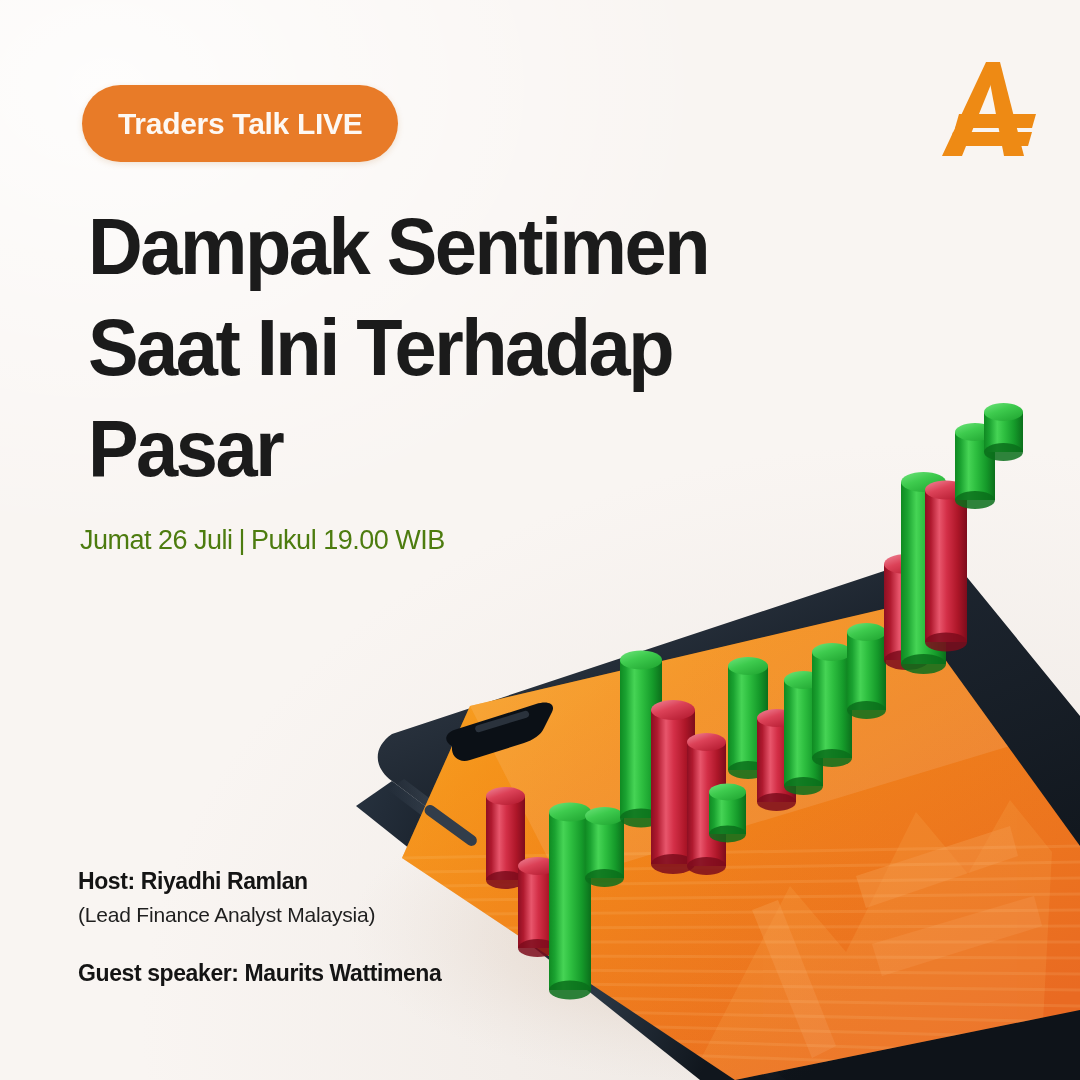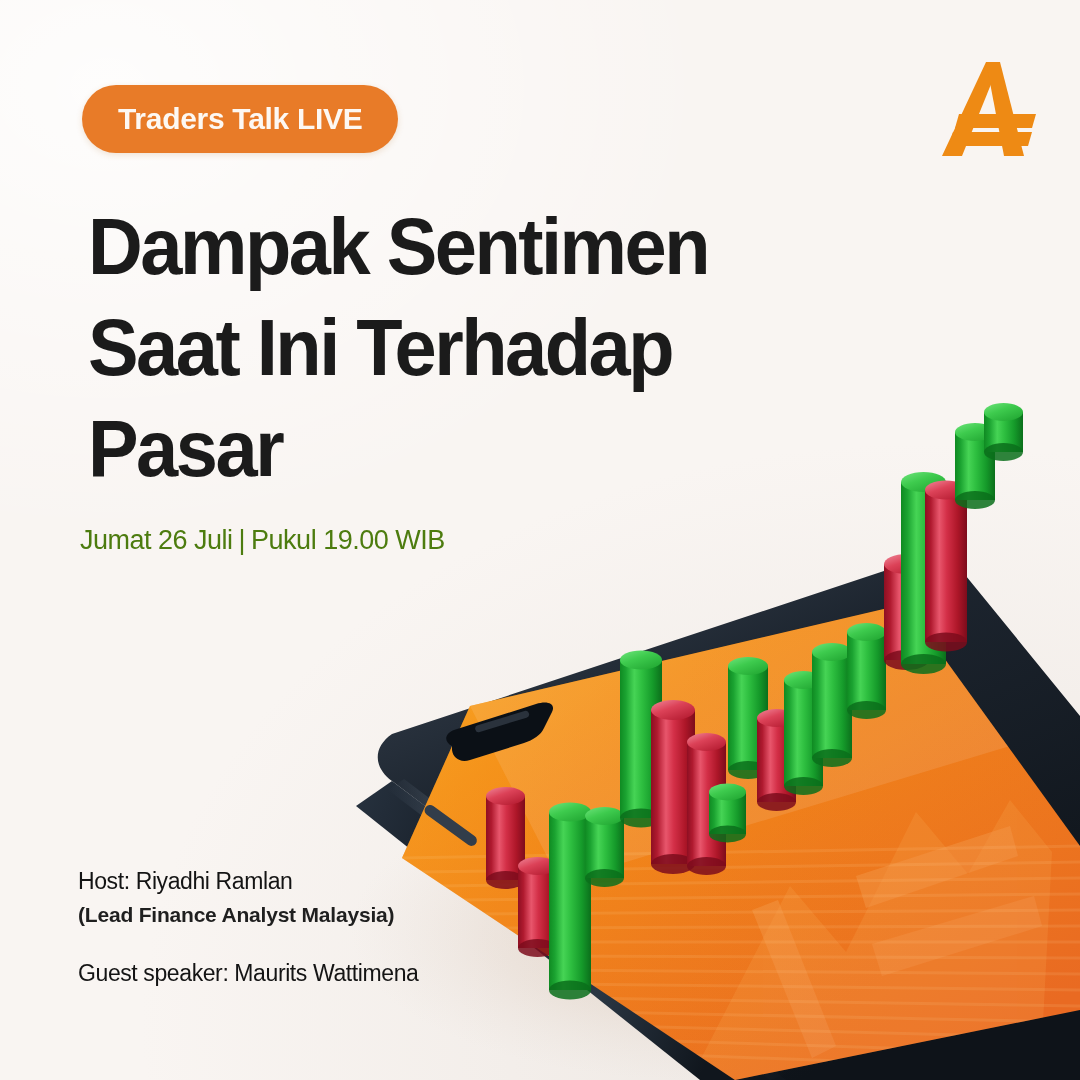--- a/index.html
+++ b/index.html
@@ -27,21 +27,21 @@
     background:
       radial-gradient(120% 90% at 85% 95%, rgba(226,218,211,.55) 0%, rgba(249,245,242,0) 60%),
       radial-gradient(80% 60% at 10% 8%, rgba(255,255,255,.8) 0%, rgba(249,245,242,0) 70%);
     pointer-events:none;
   }
 
   
   .pill {
     position:absolute;
     left:82px; top:85px;
-    height:68px;
+    height:77px;
     padding:7px 36px;
     display:flex; align-items:center; justify-content:center;
     background:#E87B28;
     border-radius:40px;
     box-shadow:0 2px 6px rgba(180,110,40,.18);
   }
   .pill-label {
     color:#FDF8F3;
     font-size:30px;
     font-weight:bold;
@@ -94,30 +94,30 @@
     width:520px;
     z-index:40;
   }
   .credit-block { margin-bottom:28px; }
   .credit-block:last-child { margin-bottom:0;margin-top:16px; }
   .credit-name {
     display:block;
     color:#141414;
     font-size:23px;
     line-height:30px;
-    font-weight:normal;
+    font-weight:bold;
     letter-spacing:-0.4px;
     white-space:nowrap;
   }
   .credit-role {
     display:block;
     color:#1F1F1F;
     font-size:21px;
     line-height:30px;
-    font-weight:700;
+    font-weight:400;
     letter-spacing:-0.2px;
     margin-top:4px;
     white-space:nowrap;
   }
 
   
   .artwork {
     position:absolute;
     left:0; top:0;
     width:1080px; height:1080px;

